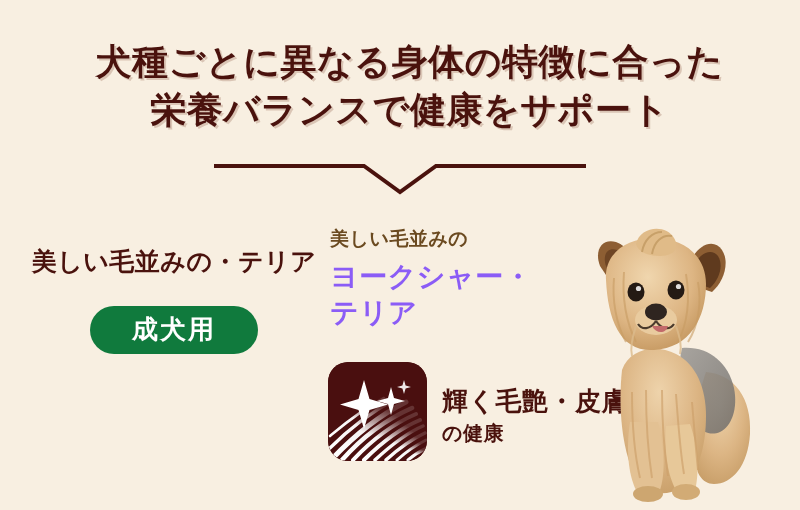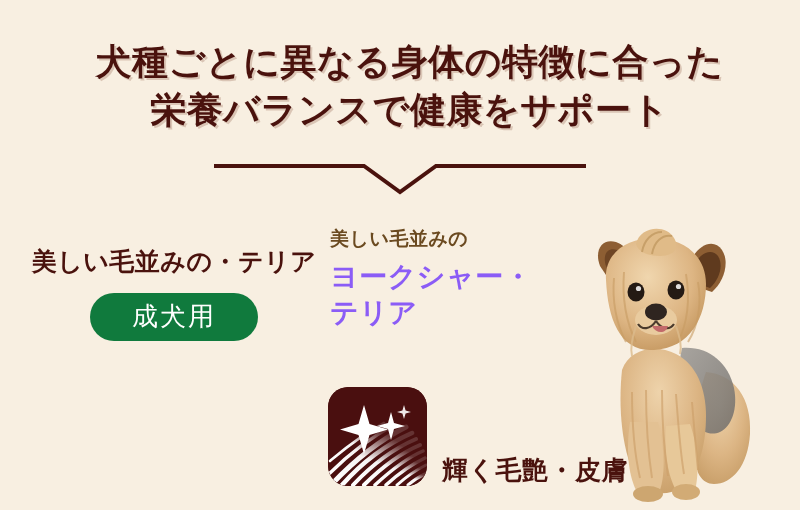--- a/index.html
+++ b/index.html
@@ -59,26 +59,26 @@
   .breed-name {
     color: #4a120d;
     font-size: 25px;
     font-weight: 700;
     letter-spacing: 0.5px;
     white-space: nowrap;
     line-height: 1.1;
   }
   .age-badge {
     display: inline-block;
-    margin-top: 17px;
+    margin-top: 30px;
     padding: 9px 42px 11px;
     background: #107a3d;
     color: #ffffff;
     font-size: 26px;
-    font-weight: 400;
+    font-weight: 700;
     letter-spacing: 2px;
     border-radius: 999px;
     line-height: 1.1;
   }
 
   
   .feature-block {
     position: absolute;
     left: 330px;
     top: 222px;
@@ -100,22 +100,21 @@
     line-height: 1.28;
     letter-spacing: 0.5px;
   }
 
   
   .benefit-row {
     position: absolute;
     left: 328px;
     top: 362px;
     display: flex;
-    align-items: flex-end;
-    margin-top: 25px;
+    align-items: center;
   }
   .benefit-icon {
     width: 99px;
     height: 99px;
     flex: 0 0 auto;
     border-radius: 20px;
     background: #4a0f0f;
     overflow: hidden;
     position: relative;
   }
@@ -212,20 +211,21 @@
           <path d="M36 18 L41.5 37 L60 42.5 L41.5 48 L36 67 L30.5 48 L12 42.5 L30.5 37 Z" fill="#ffffff"></path>
 
           <path d="M63 25 L66 36 L77 39 L66 42 L63 53 L60 42 L49 39 L60 36 Z" fill="#ffffff"></path>
 
           <path d="M76 18 L77.6 23.4 L83 25 L77.6 26.6 L76 32 L74.4 26.6 L69 25 L74.4 23.4 Z" fill="#ffffff" opacity="0.9"></path>
         </g>
       </svg>
     </div>
     <div class="benefit-text">
       <div class="benefit-main">輝く毛艶・皮膚</div>
+      <div class="benefit-sub">の健康</div>
     </div>
   </div>
 
   <div class="dog-photo">
     <svg width="244" height="288" viewBox="0 0 244 288" aria-hidden="true">
       <defs>
         <radialGradient id="bodyG" cx="0.45" cy="0.3" r="0.8">
           <stop offset="0%" stop-color="#eed3ab"></stop>
           <stop offset="55%" stop-color="#dcb584"></stop>
           <stop offset="100%" stop-color="#c49a63"></stop>

